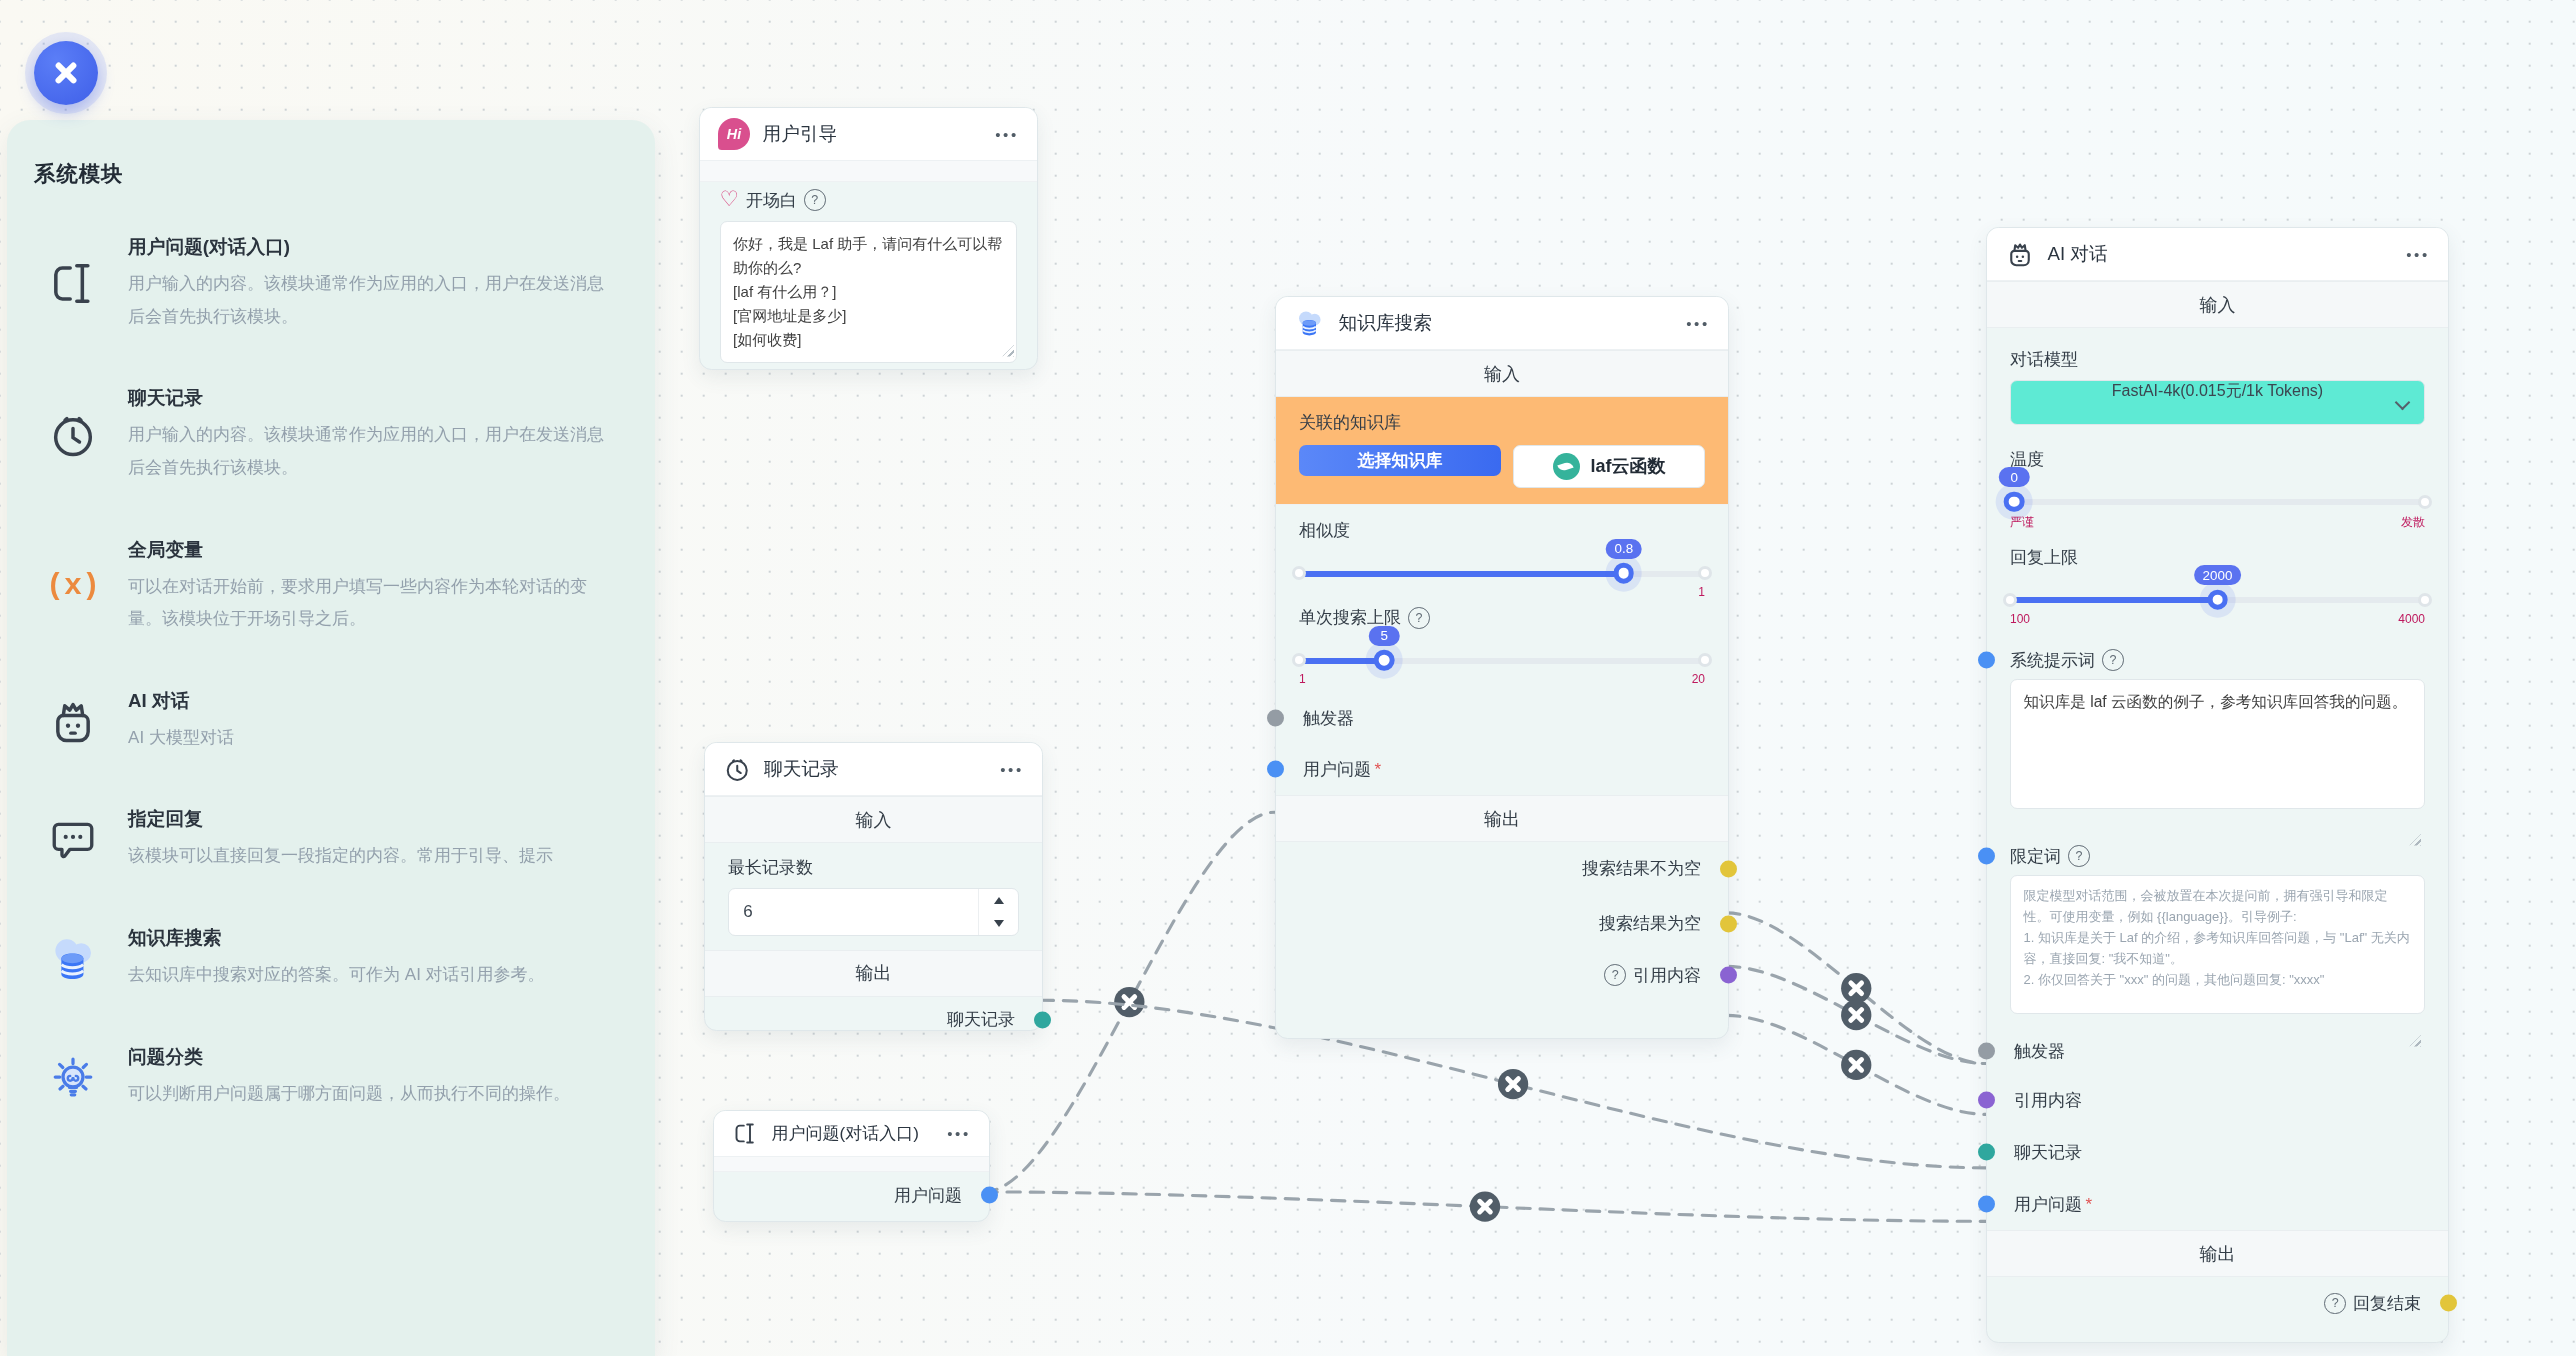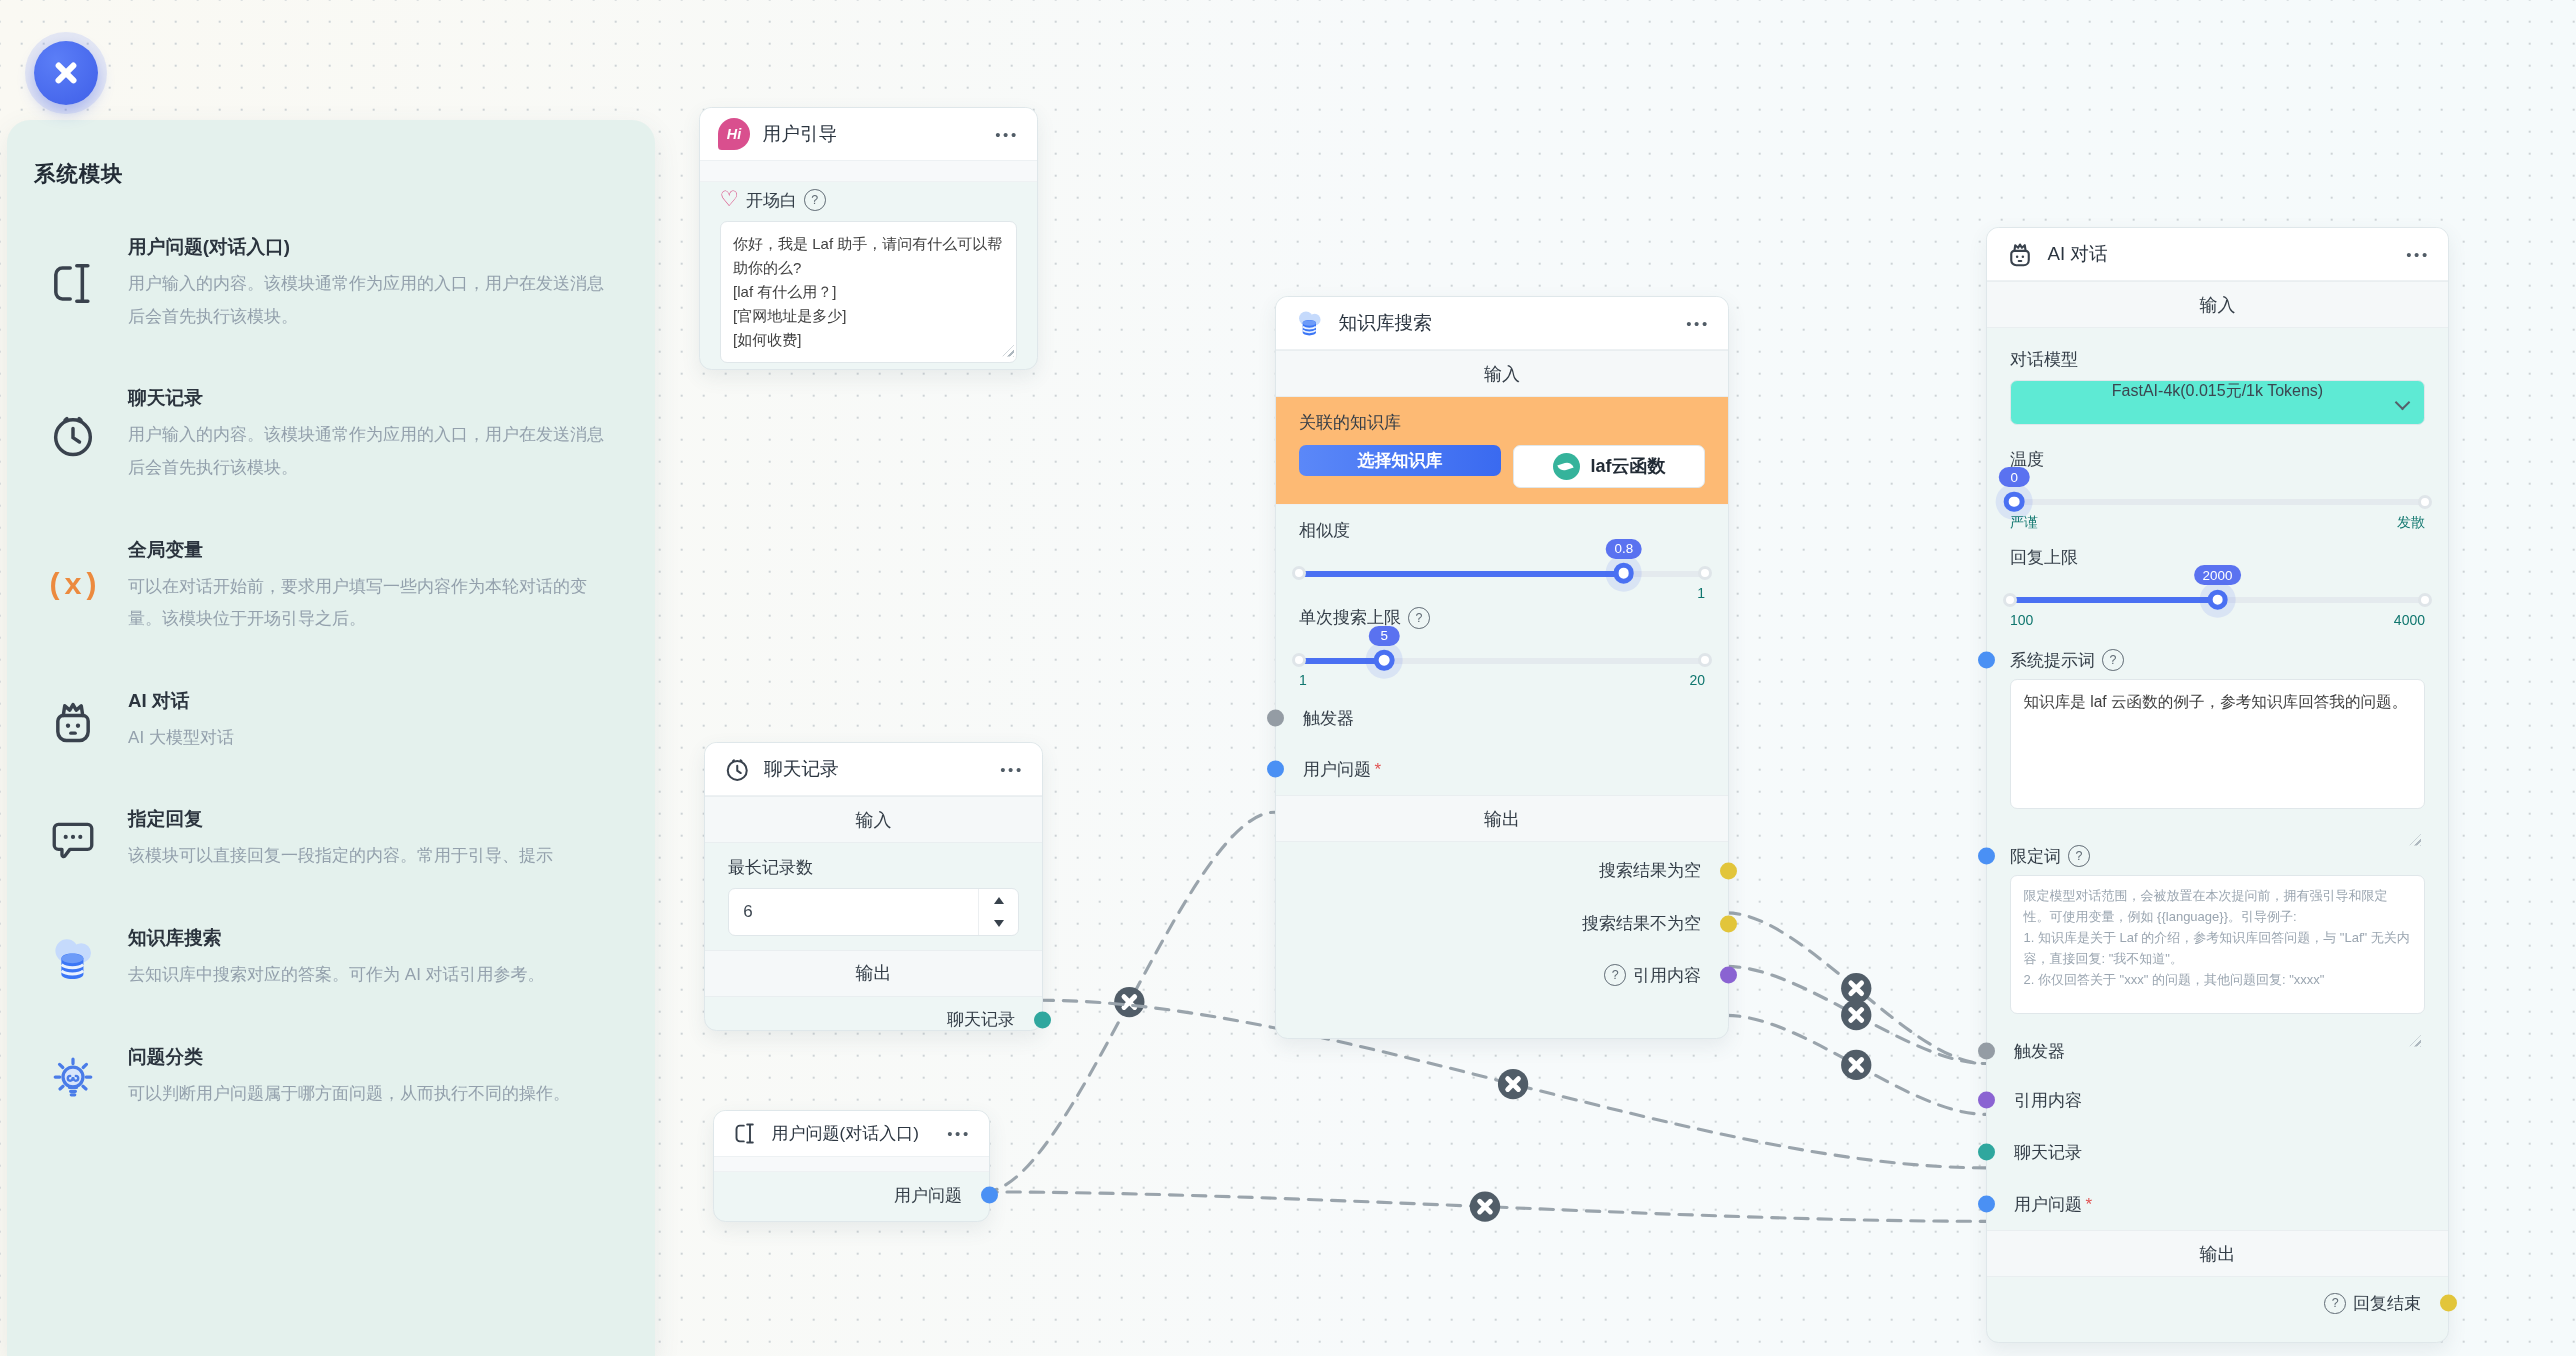--- a/index.html
+++ b/index.html
@@ -66,21 +66,21 @@
   .slider{position:relative;height:57px;margin:0 23px;}
   .track{position:absolute;left:0;right:0;top:28.5px;height:6.2px;border-radius:3.6px;background:#e4eaee;}
   .fill{position:absolute;left:0;top:0;bottom:0;background:#4a70f2;border-radius:3.6px;}
   .thumb{position:absolute;top:31px;width:10.7px;height:10.7px;background:#fff;border:5.3px solid #4a70f2;
     border-radius:50%;transform:translate(-50%,-50%);box-shadow:0 0 0 8px rgba(74,112,242,.13);cursor:pointer;}
   .end-ring{position:absolute;top:31px;width:8px;height:8px;background:#fff;border:3.1px solid #dfe5e9;
     border-radius:50%;transform:translate(-50%,-50%);}
   .bubble{position:absolute;top:-3.6px;transform:translateX(-50%);background:#5a72f0;color:#fff;
     font-size:13.4px;padding:2.7px 9px;border-radius:12.5px;min-width:12.5px;text-align:center;}
   .range-labels{position:absolute;left:0;right:0;top:43px;display:flex;justify-content:space-between;
-    font-size:14px;color:#0f766e;}
+    font-size:12px;color:#be185d;}
   .range-labels.single{justify-content:flex-end;}
   
   .select-box{height:43px;margin:9px 23px 0;background:#5eead4;border:0.9px solid #e0e7ea;border-radius:7.1px;
     display:flex;align-items:center;padding:0 16px;font-size:16px;color:#3c4650;cursor:pointer;flex-direction:column;}
   .chevron{margin-left:auto;width:9px;height:9px;border-right:2px solid #55606a;
     border-bottom:2px solid #55606a;transform:rotate(45deg);margin-top:-4.5px;}
   .num-input{height:46px;margin:9px 23px 0;background:#fff;border:0.9px solid #e0e7ea;border-radius:7.1px;
     display:flex;align-items:stretch;font-size:17px;color:#3c4650;}
   .num-val{flex:1;display:flex;align-items:center;padding-left:14.3px;}
   .stepper{width:39px;border-left:0.9px solid #eceff1;display:flex;flex-direction:column;}
@@ -380,26 +380,26 @@
   <div class="port-row" style="height:50px;margin-top:7.1px;padding-left:27px;">
     <span class="port-dot dot-gray" style="left:-9px;"></span>
     <span class="port-label">触发器</span>
   </div>
   <div class="port-row" style="height:52px;padding-left:27px;">
     <span class="port-dot dot-blue" style="left:-9px;"></span>
     <span class="port-label req">用户问题</span>
   </div>
 
   <div class="section-bar">输出</div>
+  <div class="port-row" style="height:53px;justify-content:flex-end;padding-right:27px;">
+    <span class="port-label">搜索结果不为空</span>
+    <span class="port-dot dot-yellow" style="right:-9px;"></span>
+  </div>
   <div class="port-row" style="height:53px;justify-content:flex-end;padding-right:27px;margin-top:1.8px;">
     <span class="port-label">搜索结果为空</span>
-    <span class="port-dot dot-yellow" style="right:-9px;"></span>
-  </div>
-  <div class="port-row" style="height:53px;justify-content:flex-end;padding-right:27px;">
-    <span class="port-label">搜索结果不为空</span>
     <span class="port-dot dot-yellow" style="right:-9px;"></span>
   </div>
   <div class="port-row" style="height:50px;justify-content:flex-end;padding-right:27px;gap:7.1px;">
     <span class="help"></span>
     <span class="port-label">引用内容</span>
     <span class="port-dot dot-purple" style="right:-9px;"></span>
   </div>
 </div>
 
 <div class="node" style="left:1986px;top:227px;width:461px;height:1114px;">

